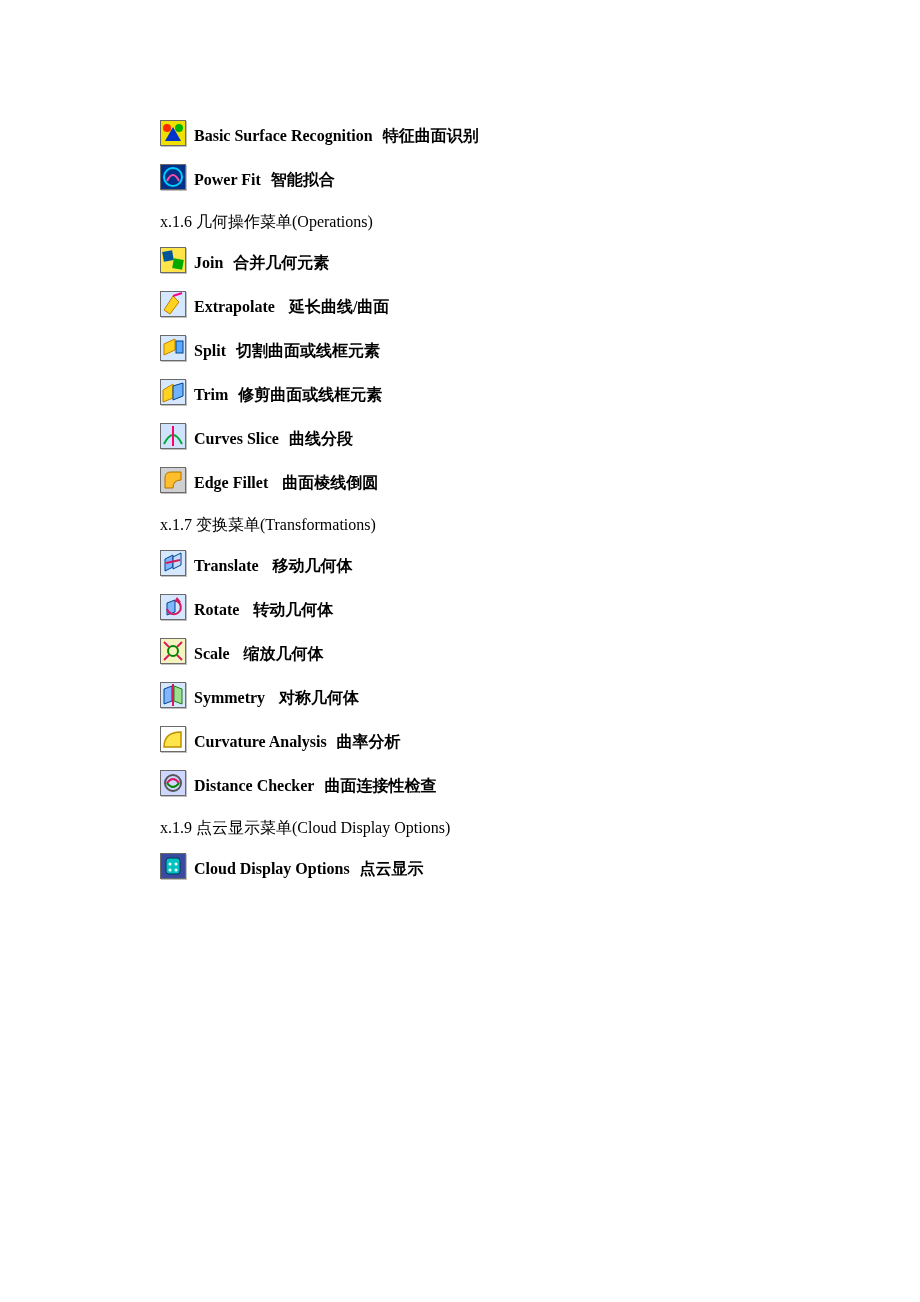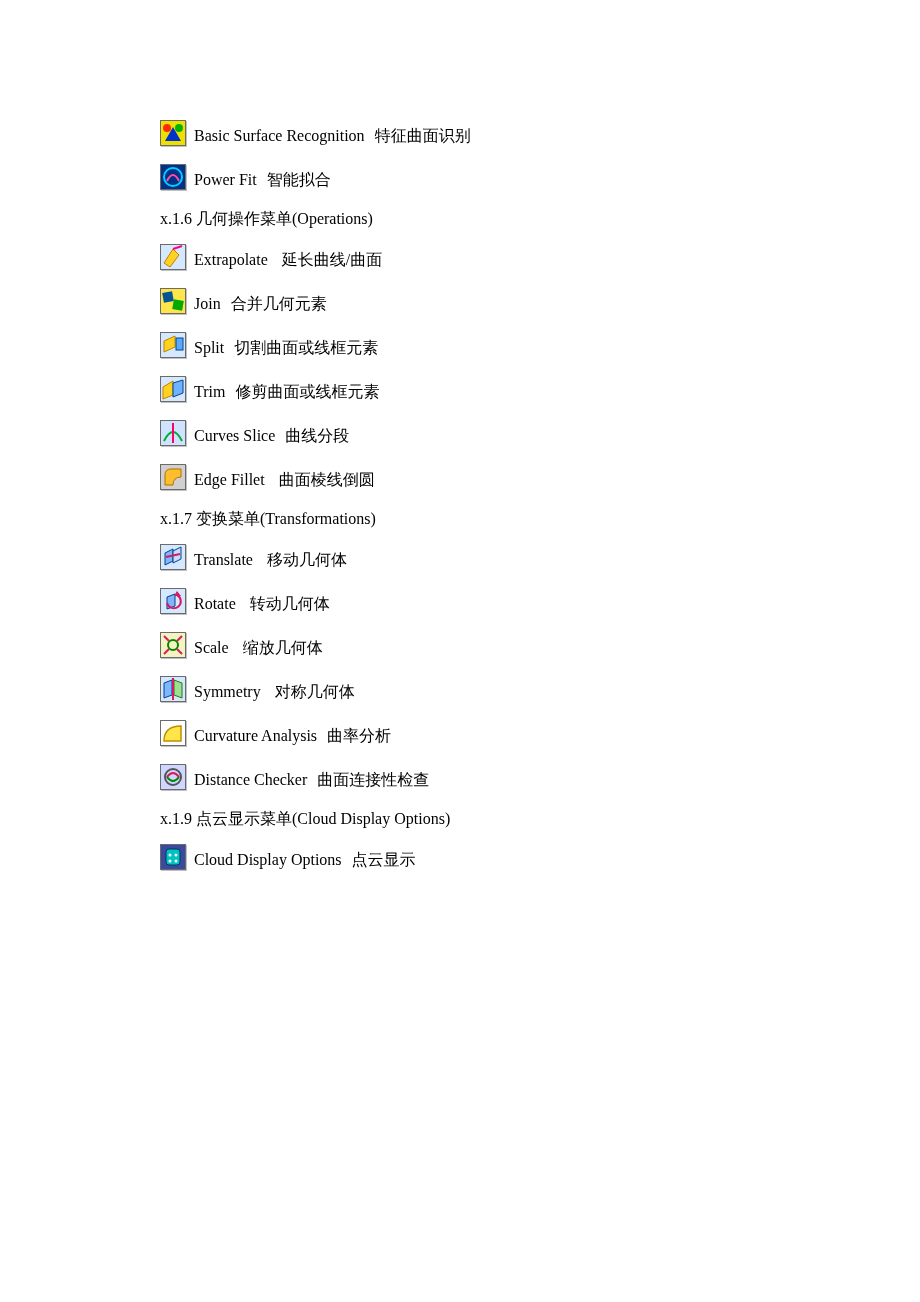--- a/index.html
+++ b/index.html
@@ -13,37 +13,38 @@
   .page {
     padding: 120px 0 0 160px;
     width: 600px;
   }
   .row {
     display: flex;
     align-items: flex-end;
     margin-bottom: 18px;
     font-size: 16px;
     line-height: 20px;
+    font-weight: bold;
   }
   .icon-box {
     width: 24px;
     height: 24px;
     border: 1px solid #6b6b6b;
     box-shadow: 1px 1px 0 #c0c0c0;
     display: inline-flex;
     align-items: center;
     justify-content: center;
     margin-right: 8px;
     flex-shrink: 0;
     background: #e8e8e8;
   }
   .label-en { margin-right: 6px; }
   .heading {
     font-size: 16px;
-    margin-top: 12px;
+    margin-top: 21px;
     margin-bottom: 14px;
     line-height: 22px;
   }
   svg { display:block; }
 </style>
 </head>
 <body>
 
 <div class="page" id="page">
     <div class="row">
@@ -68,40 +69,40 @@
         </svg>
       </span>
       <span class="label-en">Power Fit</span>
       <span>&nbsp;</span>
       <span>智能拟合</span>
     </div>
     <div class="heading">x.1.6  几何操作菜单(Operations)</div>
     <div class="row">
       <span class="icon-box">
         <svg width="24" height="24">
-          <rect width="24" height="24" fill="#d6e8ff"></rect>
-          <polygon points="3,18 12,4 18,10 9,22" fill="#ffd21f" stroke="#c08000"></polygon>
-          <line x1="12" y1="4" x2="21" y2="1" stroke="#ff0088" stroke-width="2"></line>
-        </svg>
-      </span>
-      <span class="label-en">Extrapolate</span>
-      <span>&nbsp;&nbsp;</span>
-      <span>延长曲线/曲面</span>
-    </div>
-    <div class="row">
-      <span class="icon-box">
-        <svg width="24" height="24">
           <rect width="24" height="24" fill="#ffe54a"></rect>
           <rect x="2" y="3" width="10" height="10" fill="#059" transform="rotate(-10 7 8)"></rect>
           <rect x="12" y="11" width="10" height="10" fill="#0a0" transform="rotate(10 17 16)"></rect>
         </svg>
       </span>
       <span class="label-en">Join</span>
       <span>&nbsp;</span>
       <span>合并几何元素</span>
+    </div>
+    <div class="row">
+      <span class="icon-box">
+        <svg width="24" height="24">
+          <rect width="24" height="24" fill="#d6e8ff"></rect>
+          <polygon points="3,18 12,4 18,10 9,22" fill="#ffd21f" stroke="#c08000"></polygon>
+          <line x1="12" y1="4" x2="21" y2="1" stroke="#ff0088" stroke-width="2"></line>
+        </svg>
+      </span>
+      <span class="label-en">Extrapolate</span>
+      <span>&nbsp;&nbsp;</span>
+      <span>延长曲线/曲面</span>
     </div>
     <div class="row">
       <span class="icon-box">
         <svg width="24" height="24">
           <rect width="24" height="24" fill="#d6e8ff"></rect>
           <polygon points="3,8 14,3 14,14 3,19" fill="#ffd21f" stroke="#c08000"></polygon>
           <rect x="15" y="5" width="7" height="12" fill="#5aa9ff" stroke="#004488"></rect>
         </svg>
       </span>
       <span class="label-en">Split</span>

